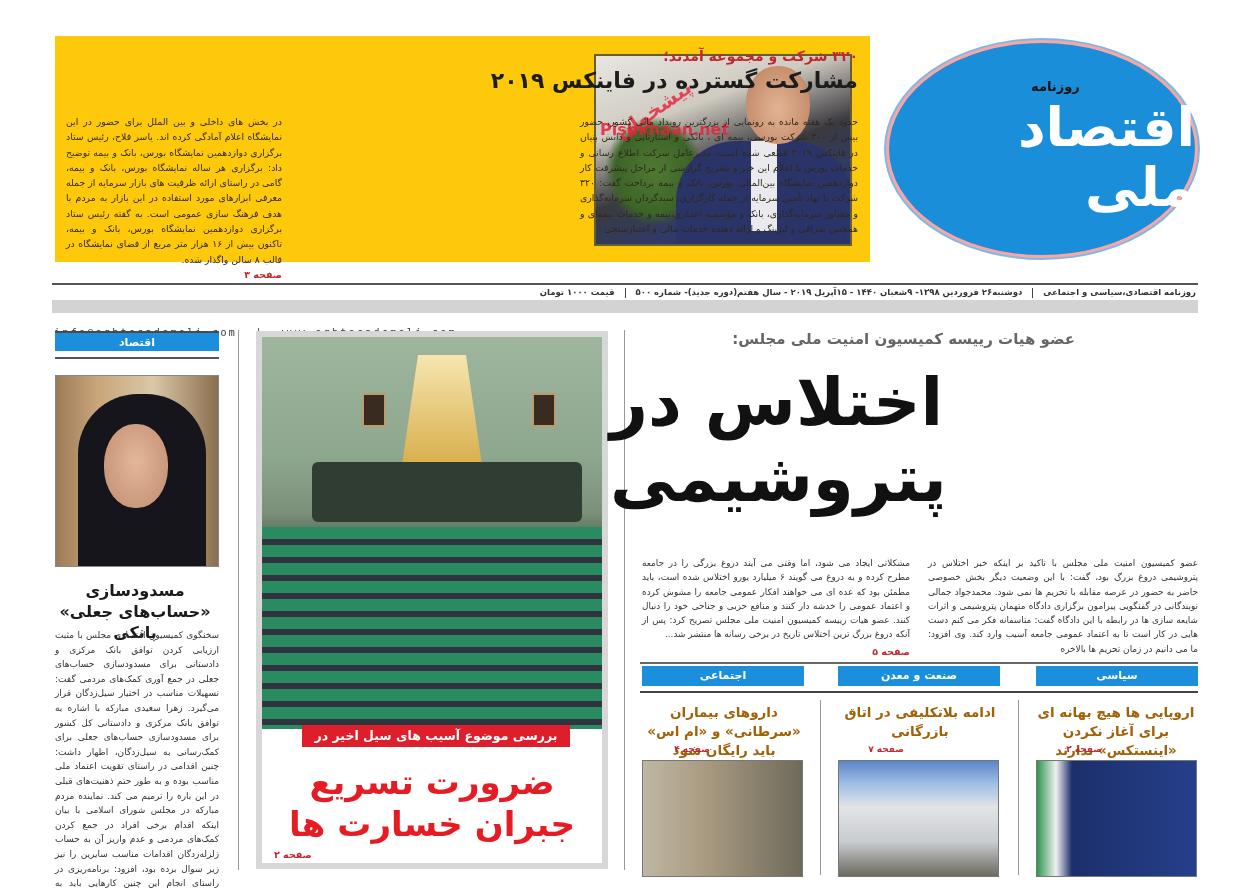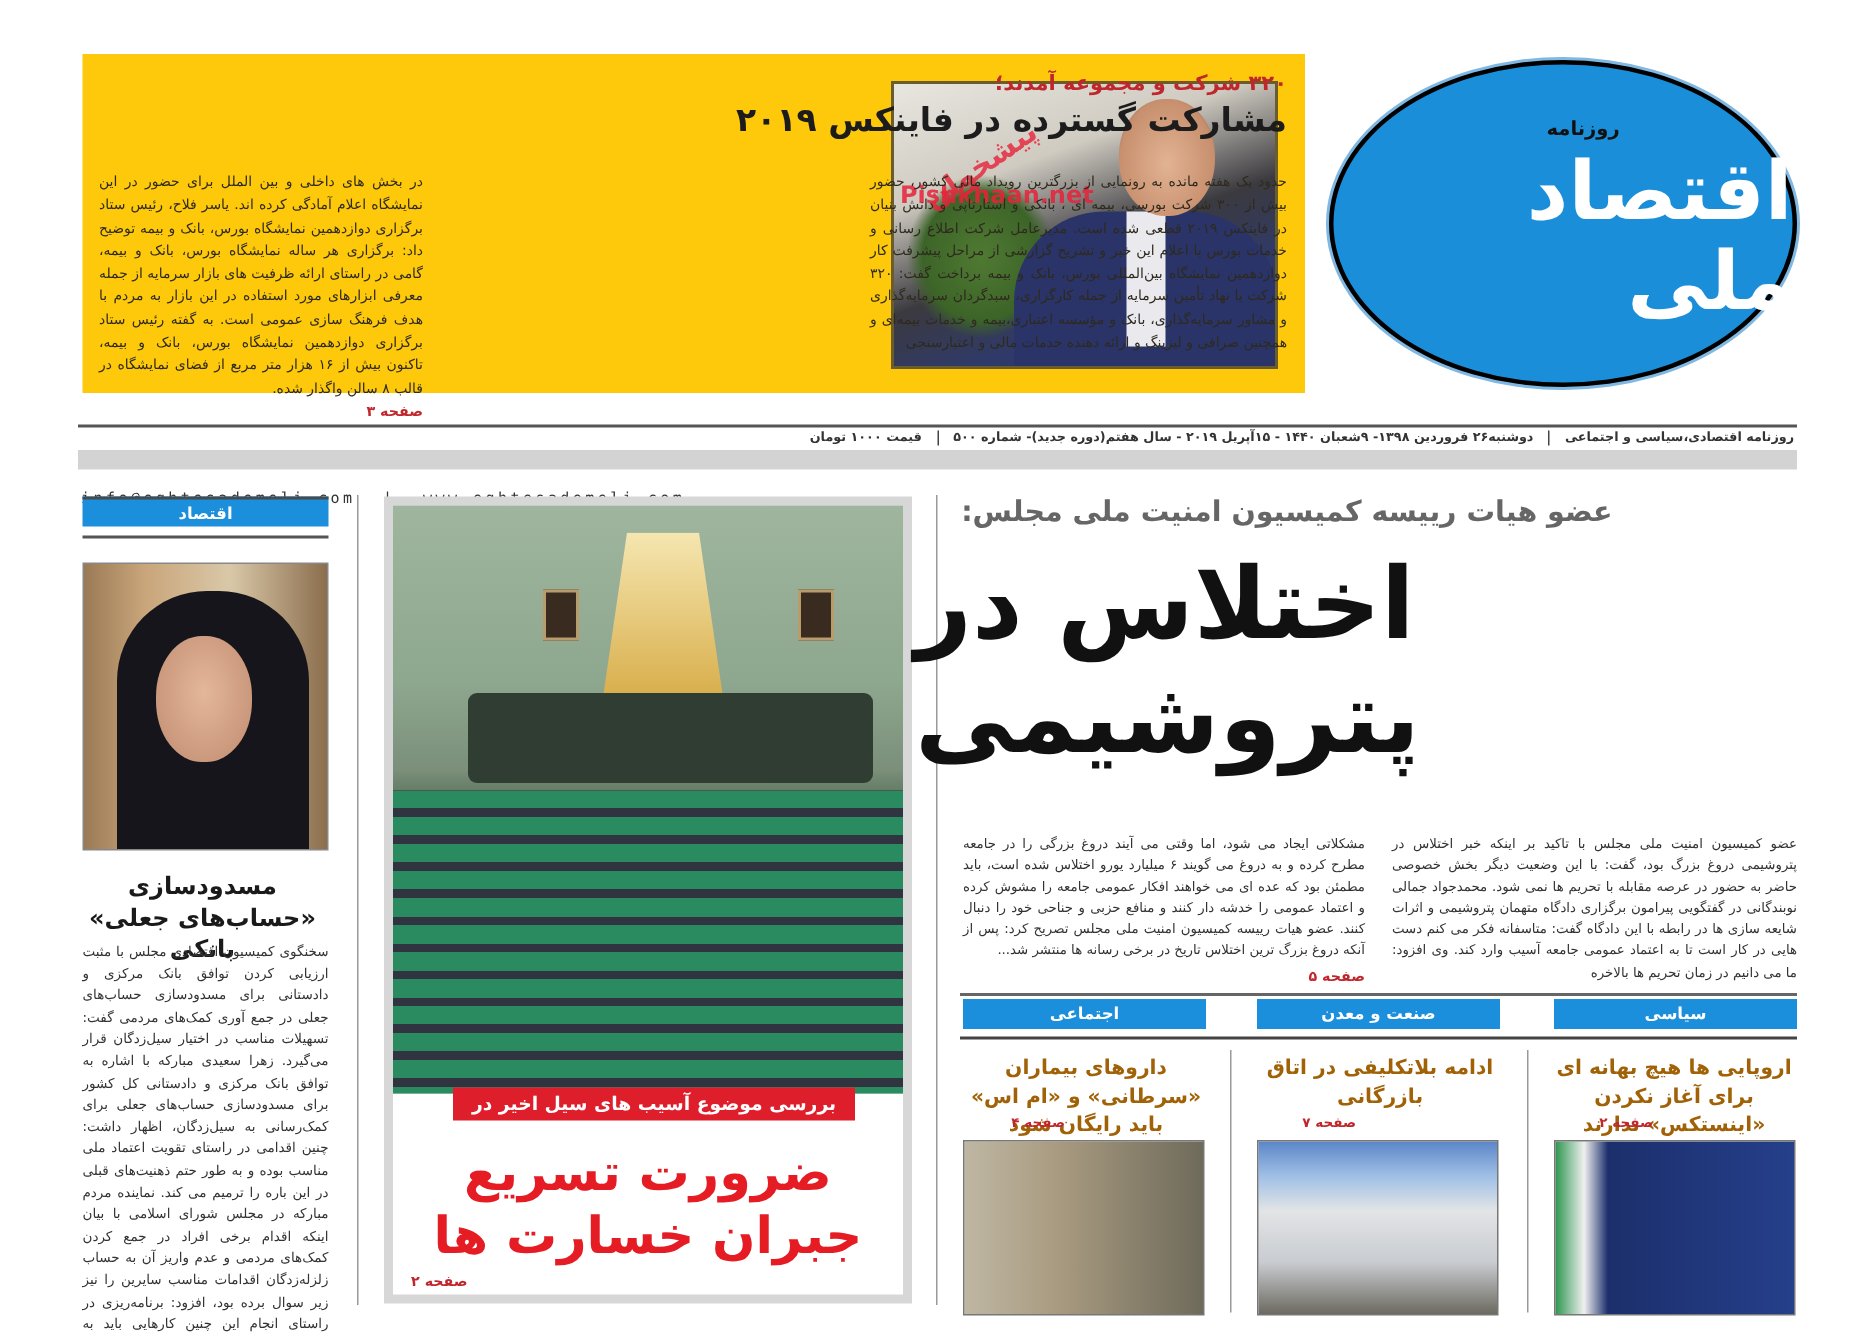--- a/index.html
+++ b/index.html
@@ -49,21 +49,21 @@
   .promo-col {
     font-size: 9.3px; line-height: 15.3px; color: #2e2a1e; text-align: justify; text-align-last: right;
   }
   .promo-col-a { right: 392px; top: 114px; width: 278px; margin-left: 19px; }
   .promo-col-b { left: 66px; top: 114px; width: 216px; }
   .page-ref { color: #c0272d; font-weight: bold; font-size: 9.5px; }
 
   
   .logo {
     left: 886px; top: 40px; width: 312px; height: 218px; border-radius: 50%;
-    background: #1b8ed9; border: 3px solid #000000; box-shadow: 0 0 0 2px #7fb8e3;
+    background: #1b8ed9; border: 3px solid #fca5a5; box-shadow: 0 0 0 2px #7fb8e3;
     display: flex; align-items: center; justify-content: center; flex-direction: column;
   }
   .logo-small { position: absolute; top: 36px; left: 142px; color: #111; font-weight: bold; font-size: 13px; }
   .logo-main { color: #fff; font-weight: bold; font-size: 54px; line-height: 60px; margin-top: 18px; letter-spacing: -1px; }
 
   
   .infobar {
     left: 52px; top: 283px; width: 1146px; height: 16px; border-top: 2px solid #555;
     font-size: 9px; color: #333;
   }
@@ -113,21 +113,21 @@
   .parl-rows { position: absolute; left: 0; top: 190px; width: 340px; height: 202px;
     background: repeating-linear-gradient(180deg,#2a8a60 0 12px,#2f3440 12px 18px); }
   .center-caption {
     position: absolute; left: 40px; top: 388px; width: 268px; height: 22px; background: #df1e2c;
     color: #fff; font-weight: bold; font-size: 12.5px; line-height: 22px; text-align: center;
   }
   .center-head { position: absolute; left: 0; top: 424px; width: 340px; text-align: center; color: #e51c24; font-weight: bold; font-size: 34px; line-height: 42px; }
   .center-ref { position: absolute; left: 12px; top: 512px; font-size: 9.5px; }
 
   
-  .kicker { right: 175px; top: 330px; font-size: 19px; color: #666; font-weight: bold; }
+  .kicker { right: 175px; top: 330px; font-size: 15px; color: #666; font-weight: bold; }
   .headline { right: 60px; top: 365px; width: 580px; text-align: left; font-weight: 700; font-size: 66px; line-height: 76px; color: #111; letter-spacing: -2px; }
   .headline .red { color: #e51c24; }
   .story-col { font-size: 8.9px; line-height: 14.3px; color: #333; text-align: justify; text-align-last: right; }
   .story-a { right: 52px; top: 556px; width: 270px; }
   .story-b { right: 340px; top: 556px; width: 268px; }
 
   
   .bot-top { left: 640px; top: 662px; width: 558px; height: 2px; background: #666; }
   .bot-tab { top: 666px; width: 162px; }
   .bot-line { left: 640px; top: 691px; width: 558px; height: 2px; background: #444; }

